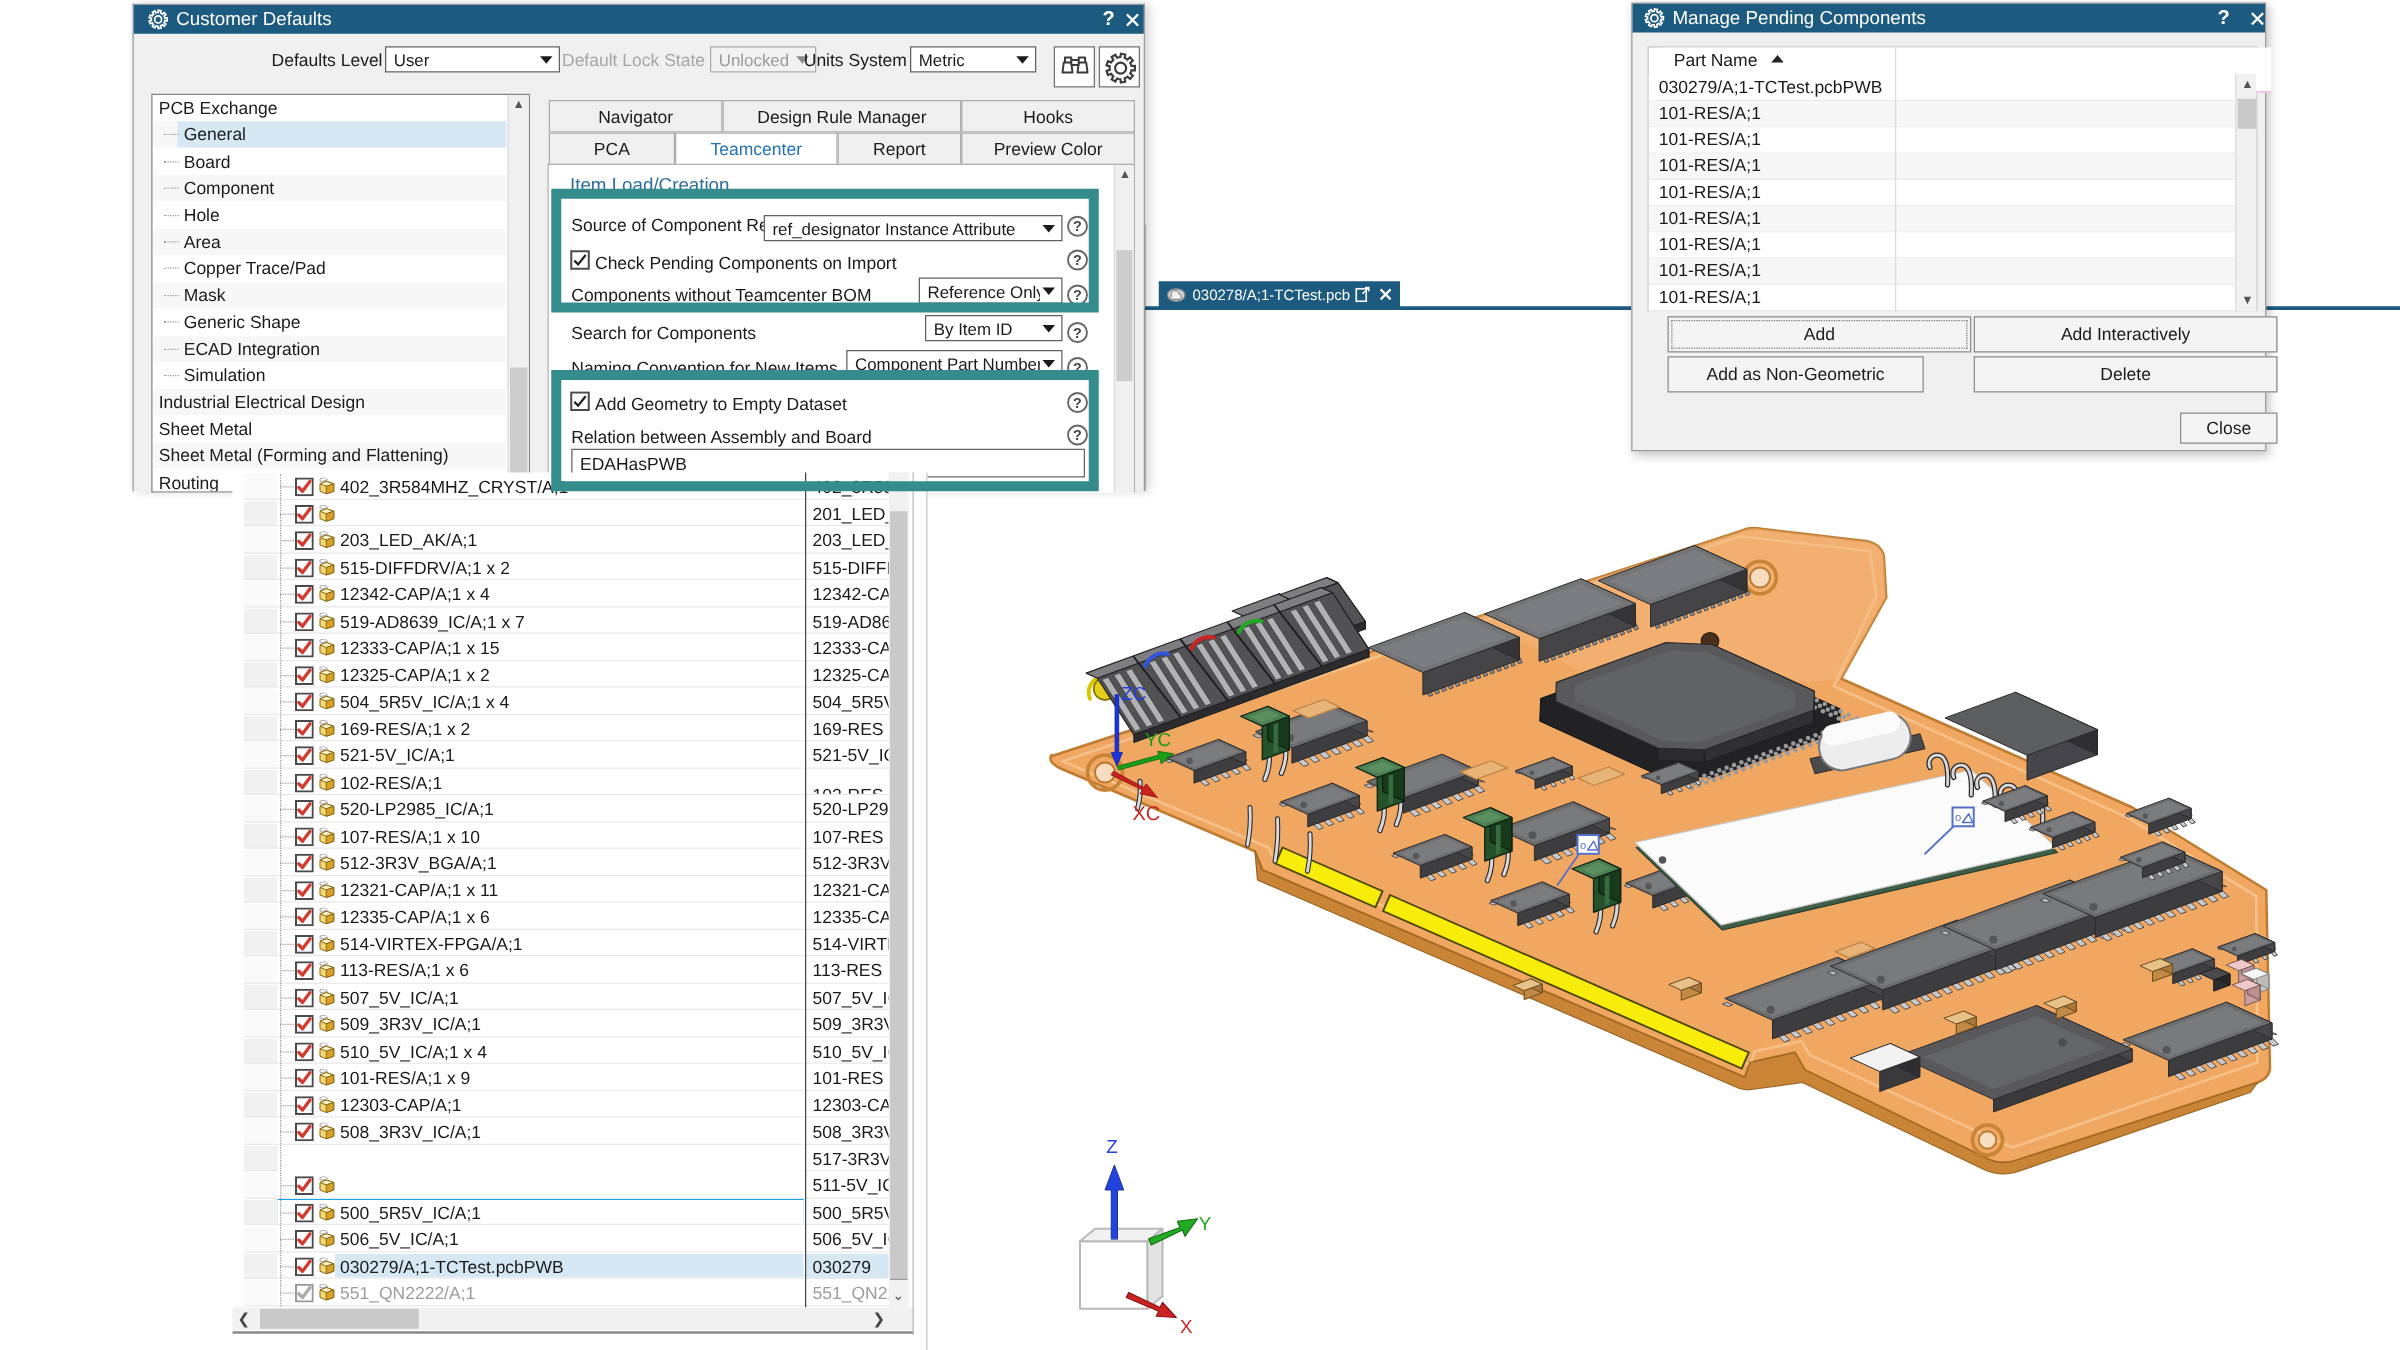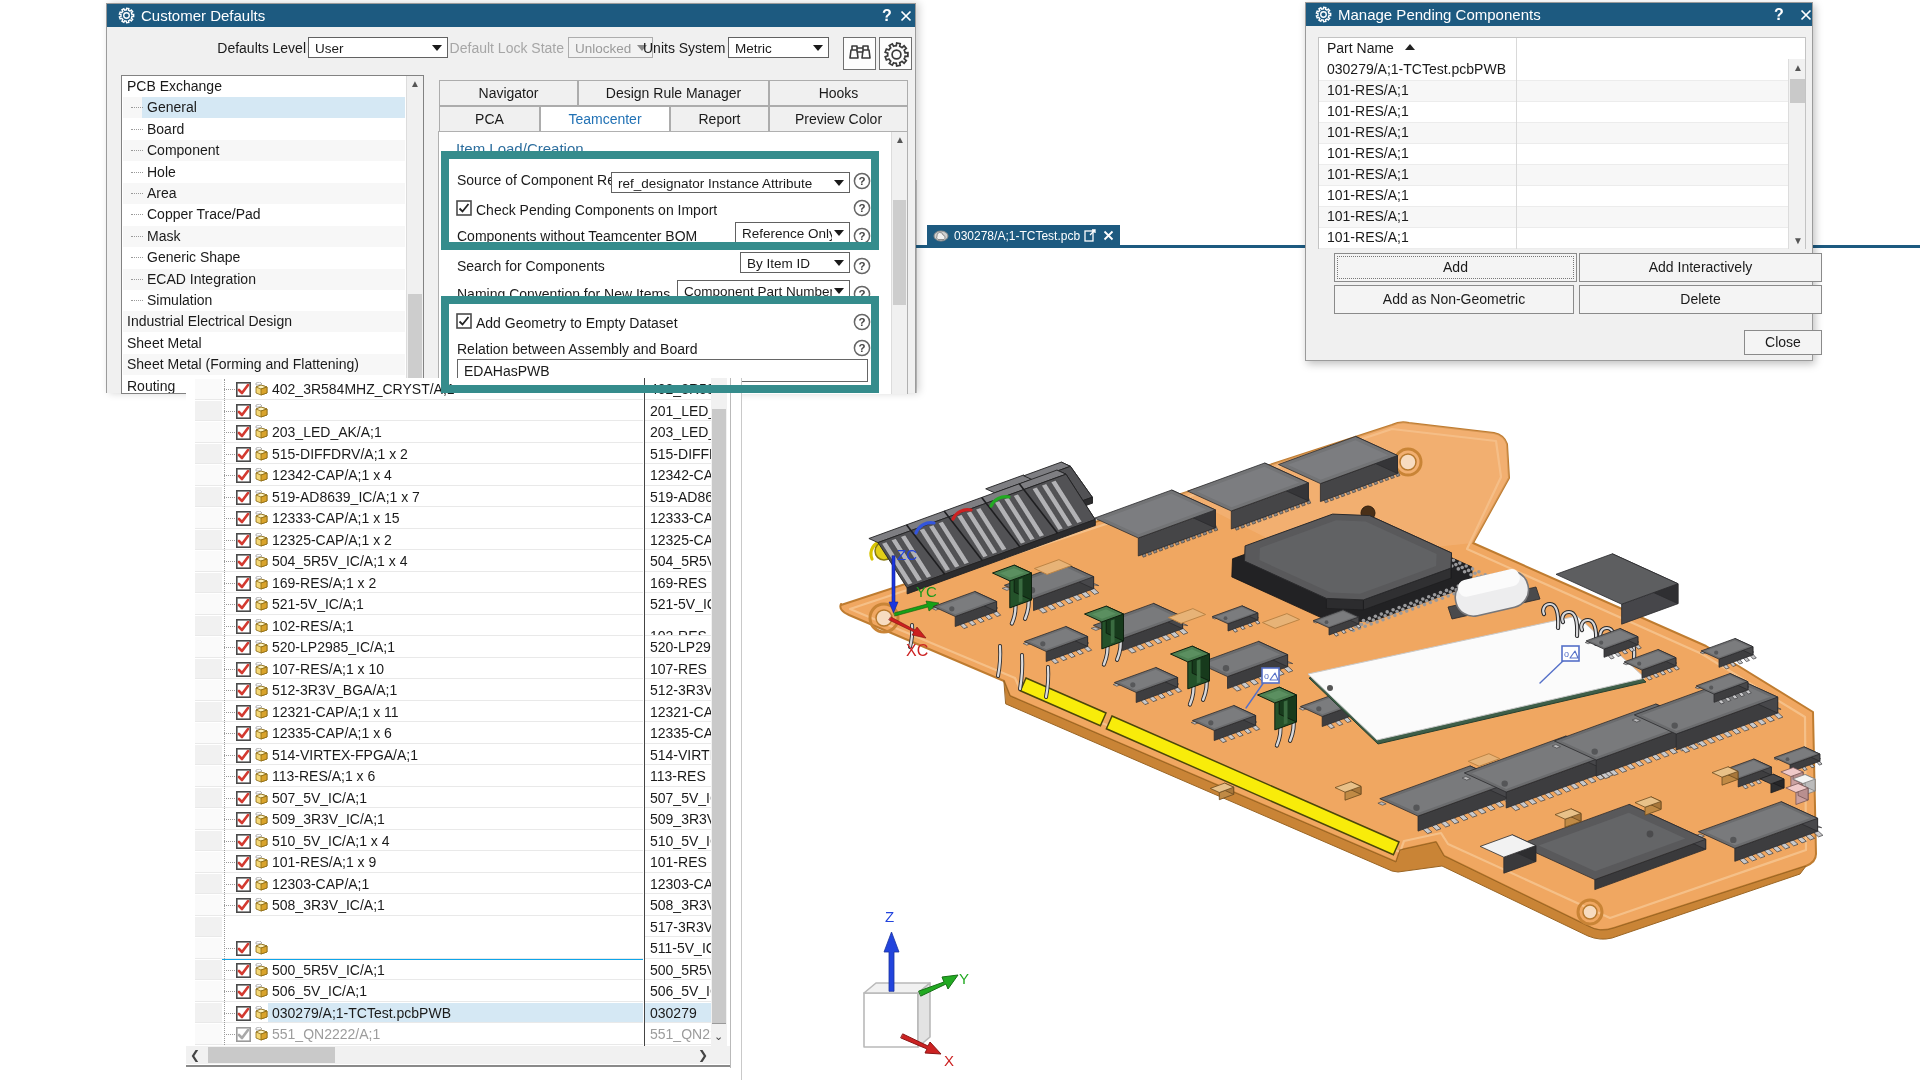--- a/index.html
+++ b/index.html
@@ -1585,21 +1585,21 @@
           <polygon points="21.8,10.5 22.1,11.8 24.9,11.7 24.9,15.3 22.1,15.2 21.8,16.5 21.2,17.8 23.3,19.5 21.1,22.2 19.0,20.3 17.9,21.1 16.7,21.7 17.2,24.4 13.7,25.0 13.3,22.3 12.0,22.2 10.6,21.8 9.3,24.2 6.3,22.5 7.7,20.1 6.8,19.2 6.0,18.0 3.4,19.0 2.2,15.7 4.8,14.9 4.7,13.5 4.8,12.1 2.2,11.3 3.4,8.0 6.0,9.0 6.8,7.8 7.7,6.9 6.3,4.5 9.3,2.8 10.6,5.2 12.0,4.8 13.3,4.7 13.7,2.0 17.2,2.6 16.7,5.3 17.9,5.9 19.0,6.7 21.1,4.8 23.3,7.5 21.2,9.2" fill="none" stroke="#ffffff" stroke-width="2.2"></polygon>
           <circle cx="13.5" cy="13.5" r="4.4" fill="none" stroke="#ffffff" stroke-width="2.2"></circle>
         </svg></span>
       <span style="position:absolute;left:32px;">Manage Pending Components</span>
       <span style="position:absolute;left:468px;top:0px;font-size:16px;font-weight:bold;">?</span>
       <svg style="position:absolute;left:494px;top:6px;" width="12" height="12" viewBox="0 0 12 12">
         <path d="M1.5 1.5 L10.5 10.5 M10.5 1.5 L1.5 10.5" stroke="#fff" stroke-width="1.7"></path>
       </svg>
     </div>
 <div class="abs" style="left:12px;top:34px;width:488px;height:212px;background:#fff;border:1px solid #c3c3c3;">
-      <div style="position:absolute;left:0;top:0;width:486px;height:36px;background:#fff;border-bottom:1px solid #f9a8d4;">
+      <div style="position:absolute;left:12px;top:0;width:486px;height:36px;background:#fff;border-bottom:1px solid #f9a8d4;">
         <span style="position:absolute;left:8px;top:2px;">Part Name</span>
         <span style="position:absolute;left:86px;top:6px;width:0;height:0;border-left:5px solid transparent;border-right:5px solid transparent;border-bottom:6px solid #222;"></span>
       </div>
       <div style="position:absolute;left:0;top:22px;width:469px;height:21px;background:#fff;border-bottom:1px solid #ececec;">
         <span style="position:absolute;left:8px;top:1px;">030279/A;1-TCTest.pcbPWB</span>
       </div>
       <div style="position:absolute;left:0;top:43px;width:469px;height:21px;background:#f7f7f7;border-bottom:1px solid #ececec;">
         <span style="position:absolute;left:8px;top:1px;">101-RES/A;1</span>
       </div>
       <div style="position:absolute;left:0;top:64px;width:469px;height:21px;background:#fff;border-bottom:1px solid #ececec;">
@@ -1625,15 +1625,15 @@
       </div>
       <div style="position:absolute;left:197px;top:0;width:1px;height:211px;background:#d9d9d9;"></div>
       <div style="position:absolute;right:0;top:21px;width:17px;height:190px;background:#f1f1f1;border-left:1px solid #dcdcdc;">
         <div style="position:absolute;top:3px;left:4px;color:#555;font-size:10px;">▲</div>
         <div style="position:absolute;top:20px;left:1px;width:15px;height:24px;background:#c9c9c9;"></div>
         <div style="position:absolute;bottom:3px;left:4px;color:#555;font-size:10px;">▼</div>
       </div>
     </div>
 <div class="abs btn" style="left:12px;top:250px;width:243px;height:29px;outline:1px dotted #777;outline-offset:-4px;">Add</div>
     <div class="abs btn" style="left:257px;top:250px;width:243px;height:29px;">Add Interactively</div>
-    <div class="abs btn" style="left:12px;top:282px;width:240px;height:29px;">Add as Non-Geometric</div>
+    <div class="abs btn" style="left:12px;top:282px;width:205px;height:29px;">Add as Non-Geometric</div>
     <div class="abs btn" style="left:257px;top:282px;width:243px;height:29px;">Delete</div>
     <div class="abs btn" style="left:422px;top:327px;width:78px;height:25px;line-height:23px;">Close</div>
   </div>
 </body></html>

